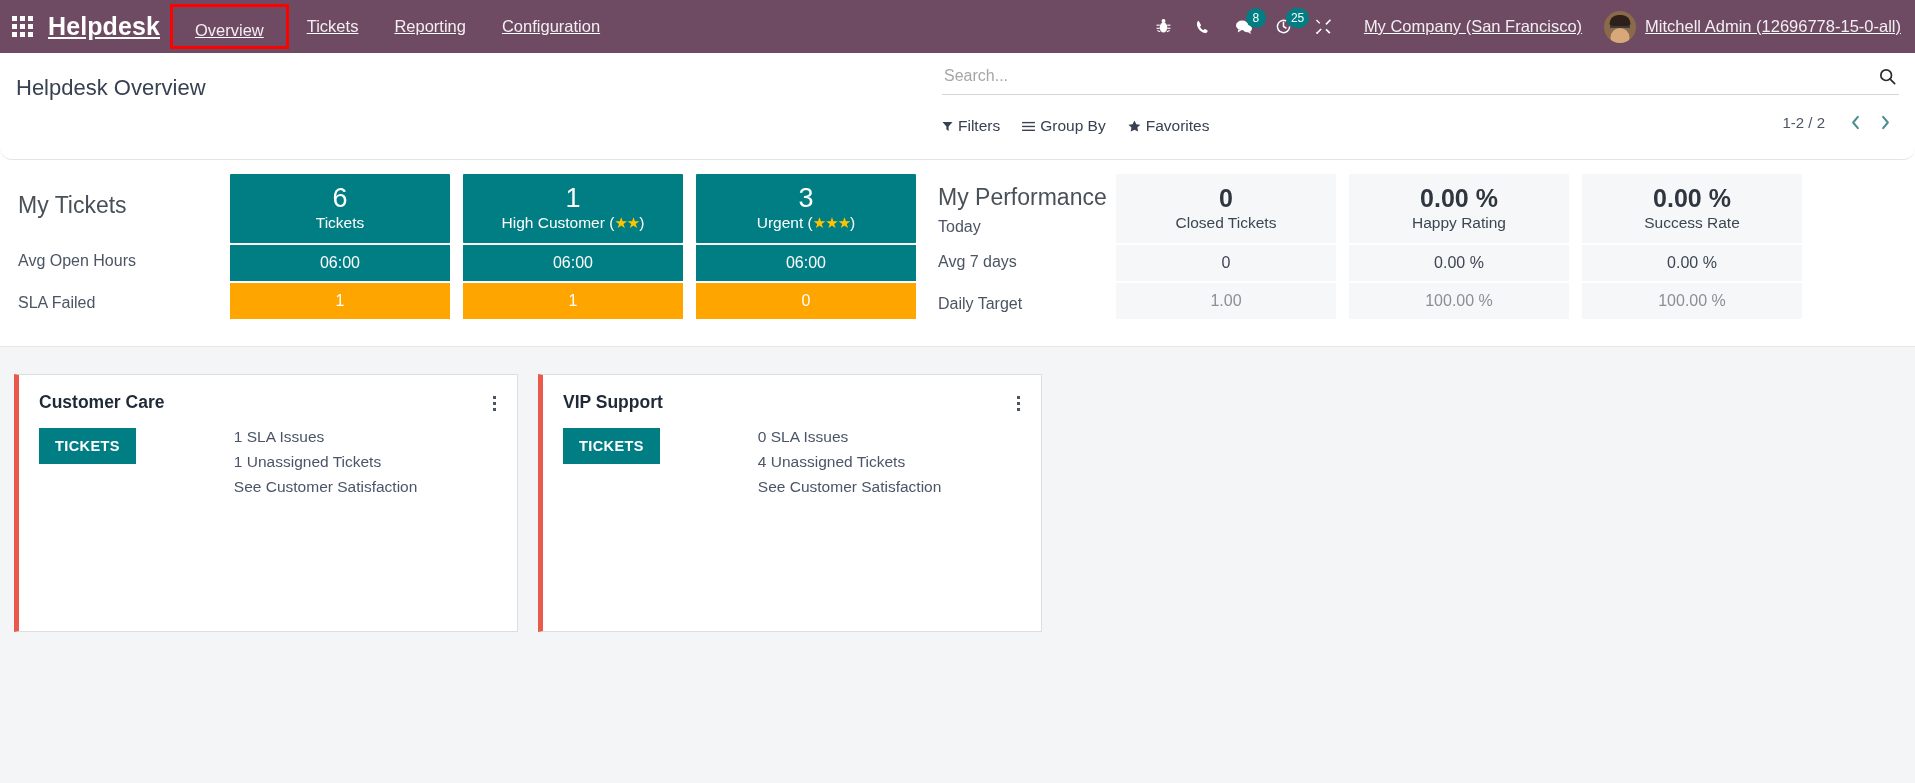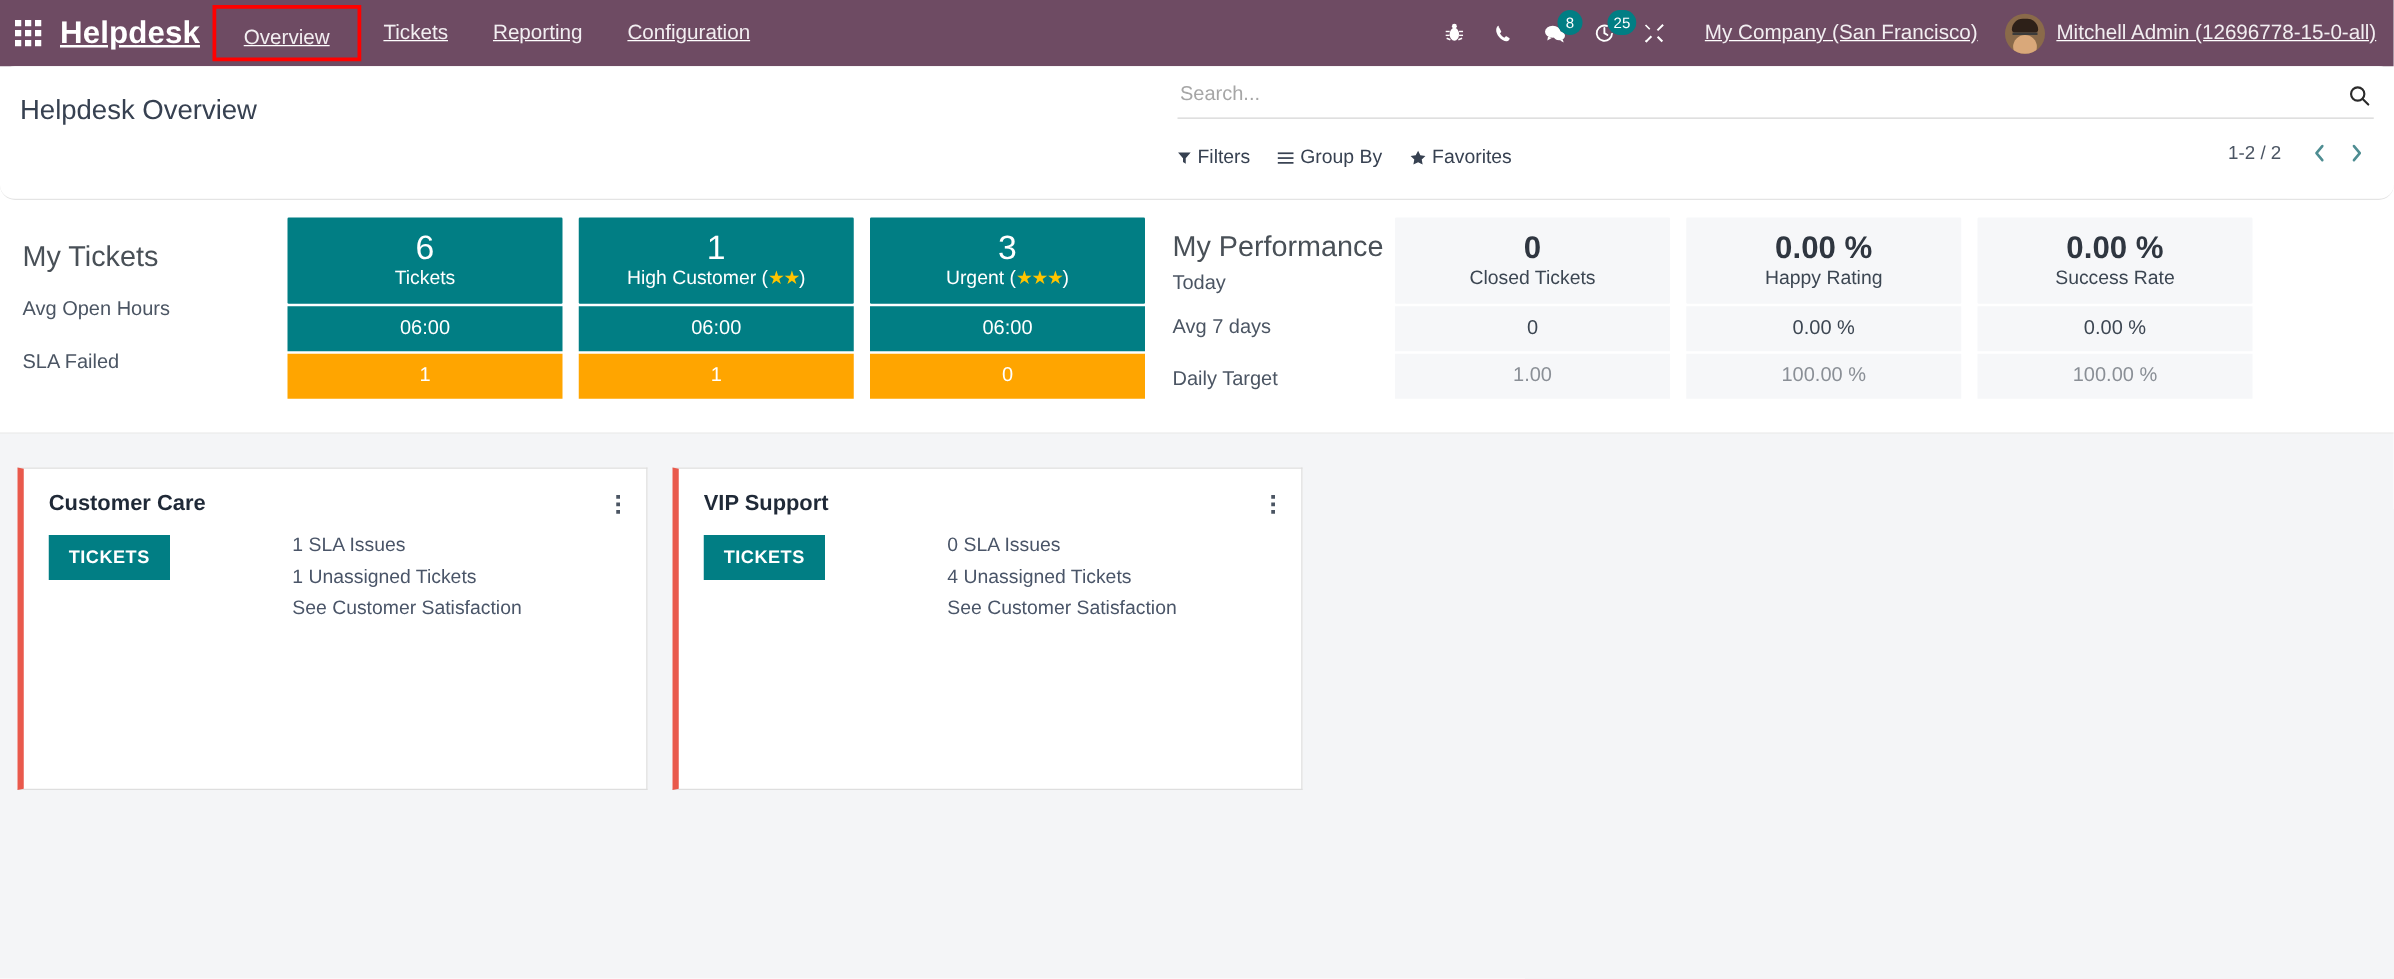--- a/index.html
+++ b/index.html
@@ -212,21 +212,21 @@
   .kpi-group { display: flex; }
   .kpi-labels {
     width: 230px;
     padding-left: 18px;
     padding-top: 18px;
   }
   .kpi-labels.perf { width: 200px; padding-left: 22px; padding-top: 10px; }
   .kpi-title {
     font-size: 23px;
     color: #495057;
-    margin-bottom: 8px;
+    margin-bottom: 21px;
     white-space: nowrap;
   }
   .kpi-title.tight { margin-bottom: 2px; }
   .kpi-rowlabel {
     font-size: 16px;
     color: #4b5563;
     height: 42px;
     line-height: 42px;
     white-space: nowrap;
   }

